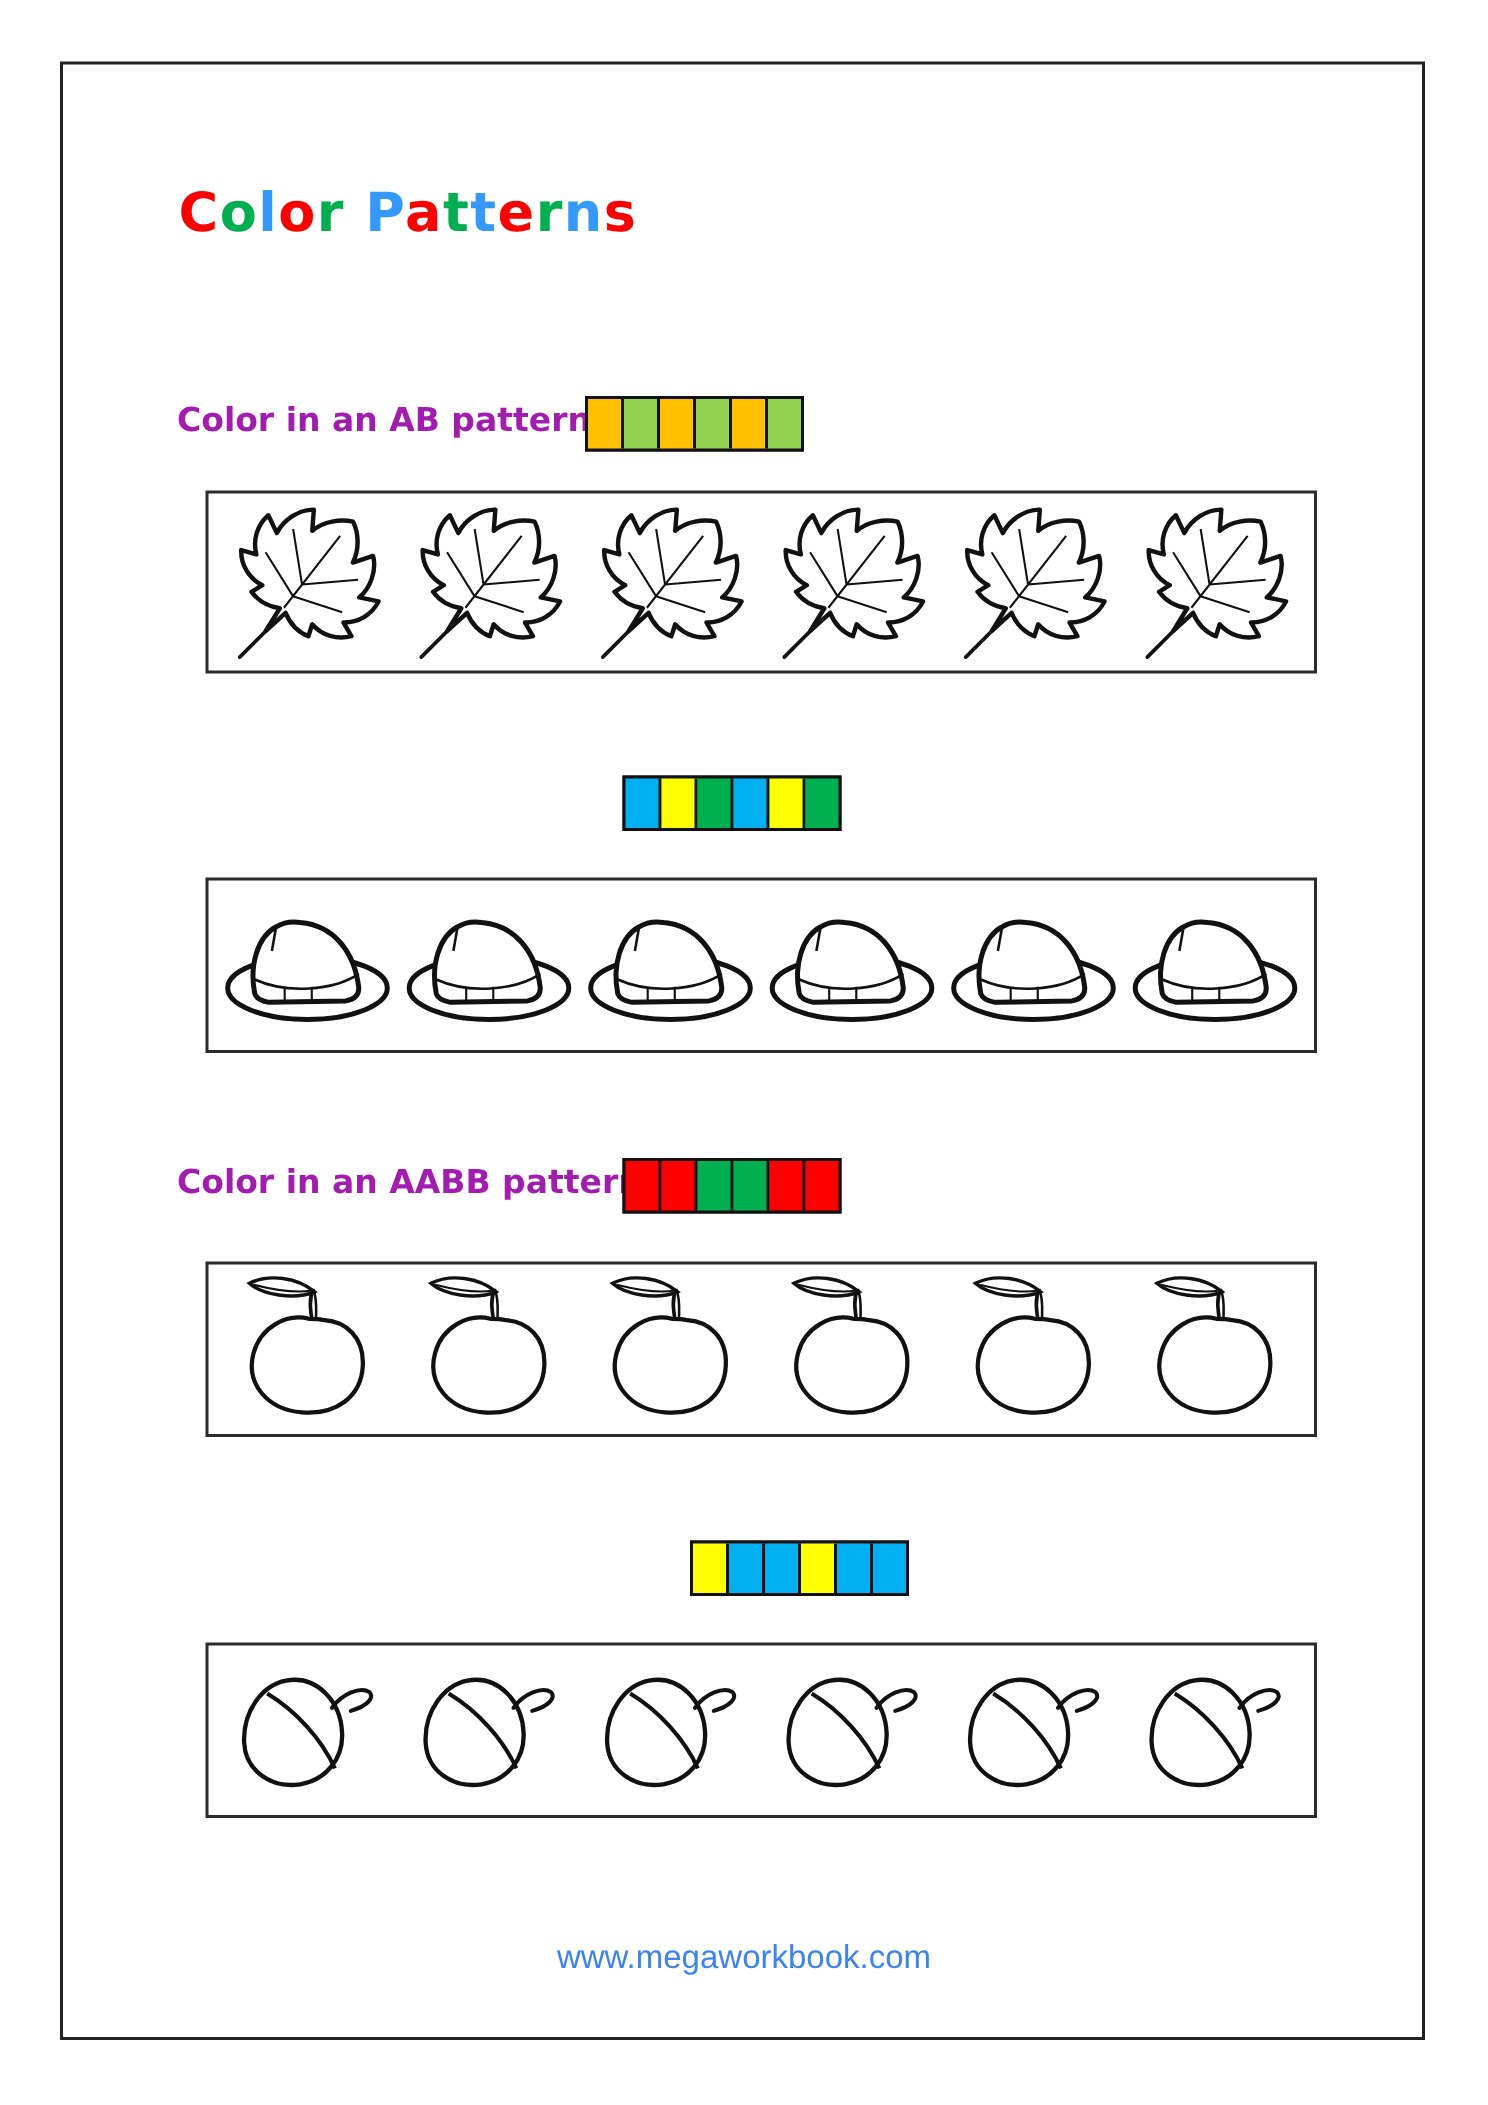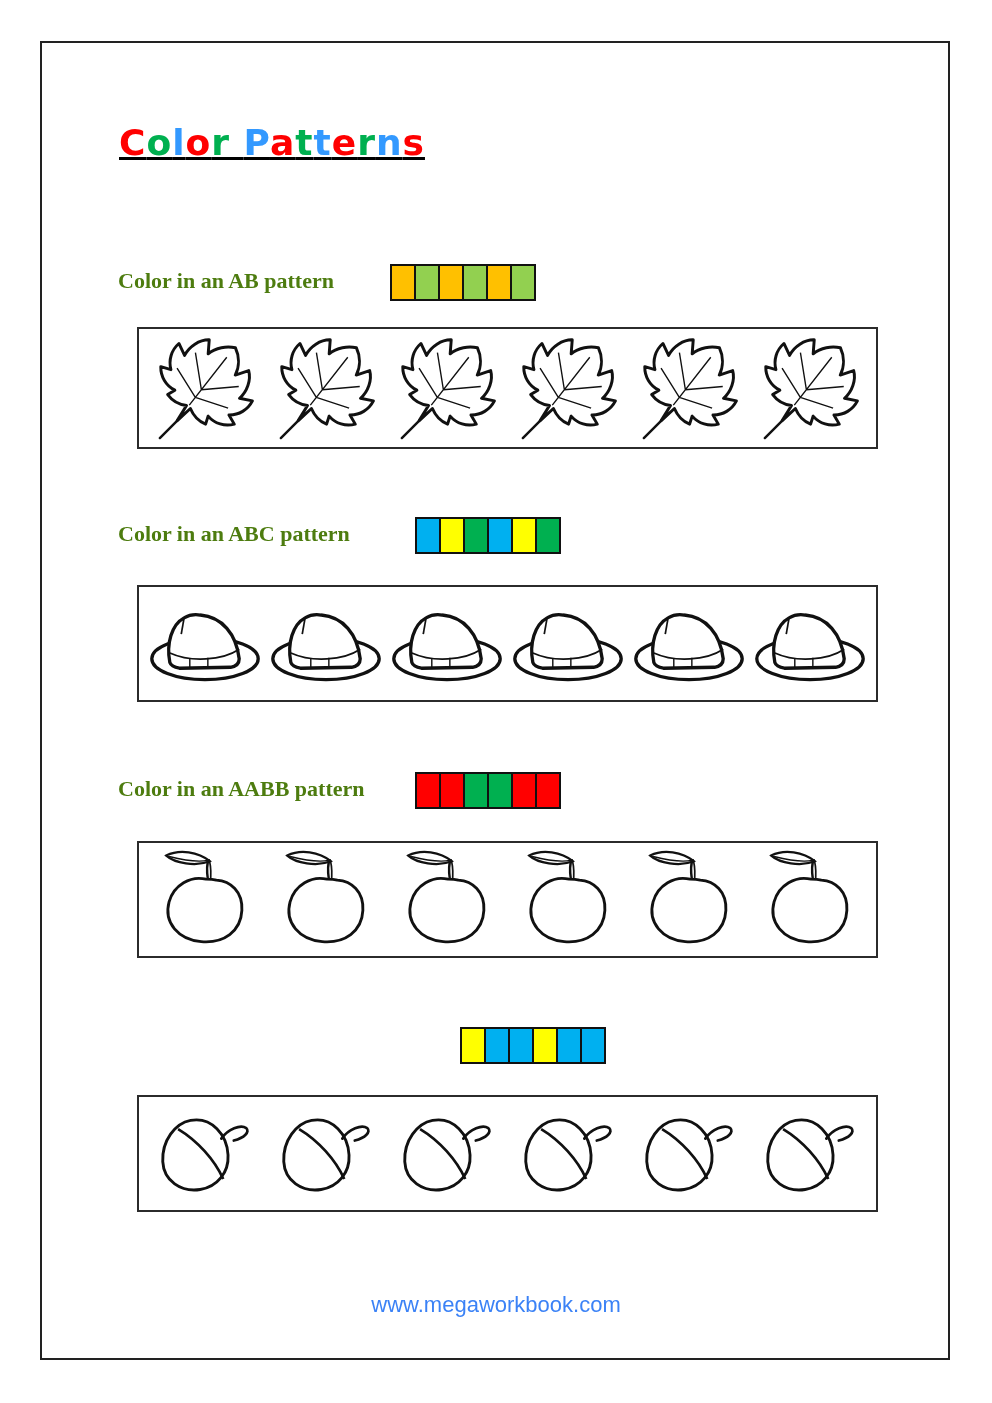--- a/index.html
+++ b/index.html
@@ -18,29 +18,27 @@
     box-sizing:border-box;
   }
   .title{
     position:absolute;
     left:119px;top:122px;
     margin:0;
     font-size:36px;
     font-weight:bold;
     letter-spacing:1px;
     white-space:pre;
-    text-decoration:underline;
   }
   .section-label{
     position:absolute;
     font-size:22px;
     font-weight:bold;
-    color:#4d7c0f;
+    color:#a21caf;
     white-space:nowrap;
-    font-family:Liberation Serif, serif;
   }
   .swatch-strip{
     position:absolute;
     display:flex;
     border:2px solid #111111;
     box-sizing:content-box;
     background:#111111;
   }
   .swatch-cell{
     width:22px;height:33px;
@@ -147,21 +145,20 @@
         <use href="#sym-maple-leaf"></use>
       </svg>
       <svg viewBox="0 0 120 110" class="item item-maple-leaf">
         <use href="#sym-maple-leaf"></use>
       </svg>
       <svg viewBox="0 0 120 110" class="item item-maple-leaf">
         <use href="#sym-maple-leaf"></use>
       </svg>
     </div>
 
-  <div class="section-label" id="label-2">Color in an ABC pattern</div>
   <div class="swatch-strip" id="strip-2">
       <div class="swatch-cell" style="background: rgb(0, 176, 240);"></div>
       <div class="swatch-cell" style="background: rgb(255, 255, 0);"></div>
       <div class="swatch-cell" style="background: rgb(0, 176, 80);"></div>
       <div class="swatch-cell" style="background: rgb(0, 176, 240);"></div>
       <div class="swatch-cell" style="background: rgb(255, 255, 0);"></div>
       <div class="swatch-cell" style="background: rgb(0, 176, 80);"></div>
     </div>
   <div class="item-box" id="box-2">
       <svg viewBox="0 0 120 85" class="item item-hat">

